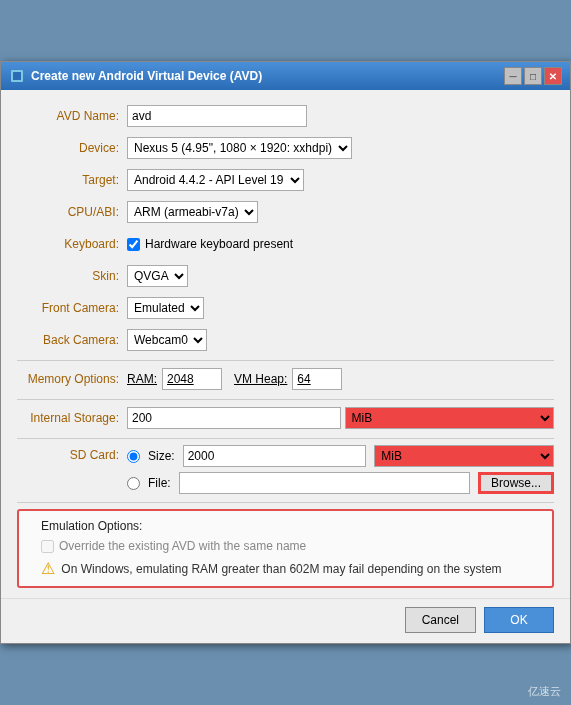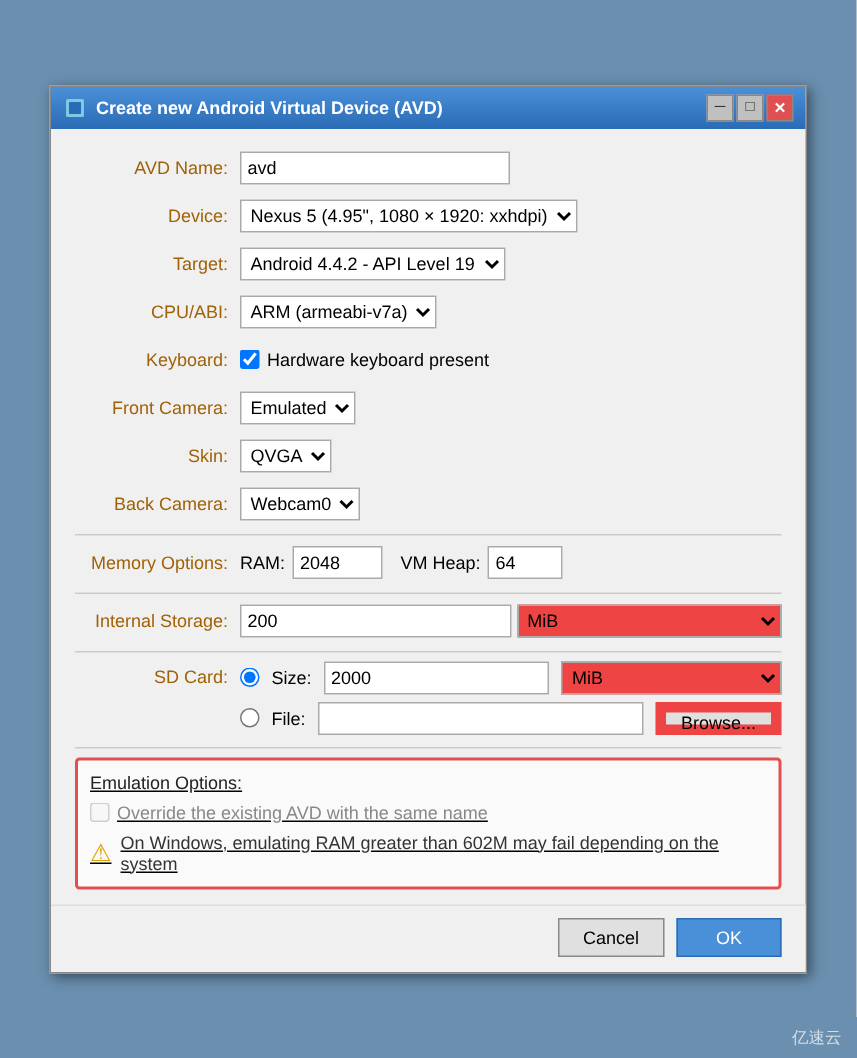--- a/index.html
+++ b/index.html
@@ -6,21 +6,21 @@
     body {
       background: #6a8faf;
       display: flex;
       align-items: center;
       justify-content: center;
       min-height: 100vh;
       font-family: "Segoe UI", Arial, sans-serif;
       font-size: 12px;
     }
     .window {
-      width: 505px;
+      width: 571px;
       background: #f0f0f0;
       border: 1px solid #888;
       box-shadow: 2px 2px 8px rgba(0,0,0,0.5);
     }
     .title-bar {
       background: linear-gradient(to bottom, #4a90d9, #2a6bb5);
       color: white;
       padding: 5px 8px;
       display: flex;
       align-items: center;
@@ -92,20 +92,21 @@
     }
     .checkbox-row {
       display: flex;
       align-items: center;
       gap: 5px;
     }
     .memory-row {
       display: flex;
       align-items: center;
       gap: 12px;
+      text-decoration: underline;
     }
     .memory-field {
       display: flex;
       align-items: center;
       gap: 5px;
     }
     .memory-field input {
       width: 60px;
     }
     .storage-row {
@@ -133,31 +134,30 @@
       align-items: center;
       gap: 8px;
     }
     .sdcard-row input[type="text"] {
       flex: 1;
     }
     .browse-btn {
       height: 22px;
       padding: 0 10px;
       background: #e0e0e0;
-      border: 7px solid #ef4444;
+      border: 3px solid #ef4444;
       font-size: 12px;
       cursor: pointer;
     }
     .emulation-section {
       border: 2px solid #e05050;
       border-radius: 3px;
-      padding: 8px 8px;
+      padding: 8px 22px;
       margin-top: 4px;
       background: #fafafa;
-      text-decoration: underline;
     }
     .emulation-options-row {
       display: flex;
       align-items: center;
       margin-bottom: 6px;
       gap: 5px;
     }
     .emulation-options-label {
       width: 105px;
       min-width: 105px;
@@ -281,33 +281,33 @@
 
     <div class="form-row">
       <div class="form-label">Keyboard:</div>
       <div class="form-control checkbox-row">
         <input type="checkbox" checked="" style="">
         <span>Hardware keyboard present</span>
       </div>
     </div>
 
     <div class="form-row">
+      <div class="form-label">Skin:</div>
+      <div class="form-control">
+        <select>
+          <option>QVGA</option>
+        </select>
+      </div>
+    </div>
+
+    <div class="form-row">
       <div class="form-label">Front Camera:</div>
       <div class="form-control">
         <select>
           <option>Emulated</option>
-        </select>
-      </div>
-    </div>
-
-    <div class="form-row">
-      <div class="form-label">Skin:</div>
-      <div class="form-control">
-        <select>
-          <option>QVGA</option>
         </select>
       </div>
     </div>
 
     <div class="form-row">
       <div class="form-label">Back Camera:</div>
       <div class="form-control">
         <select>
           <option>Webcam0</option>
         </select>

